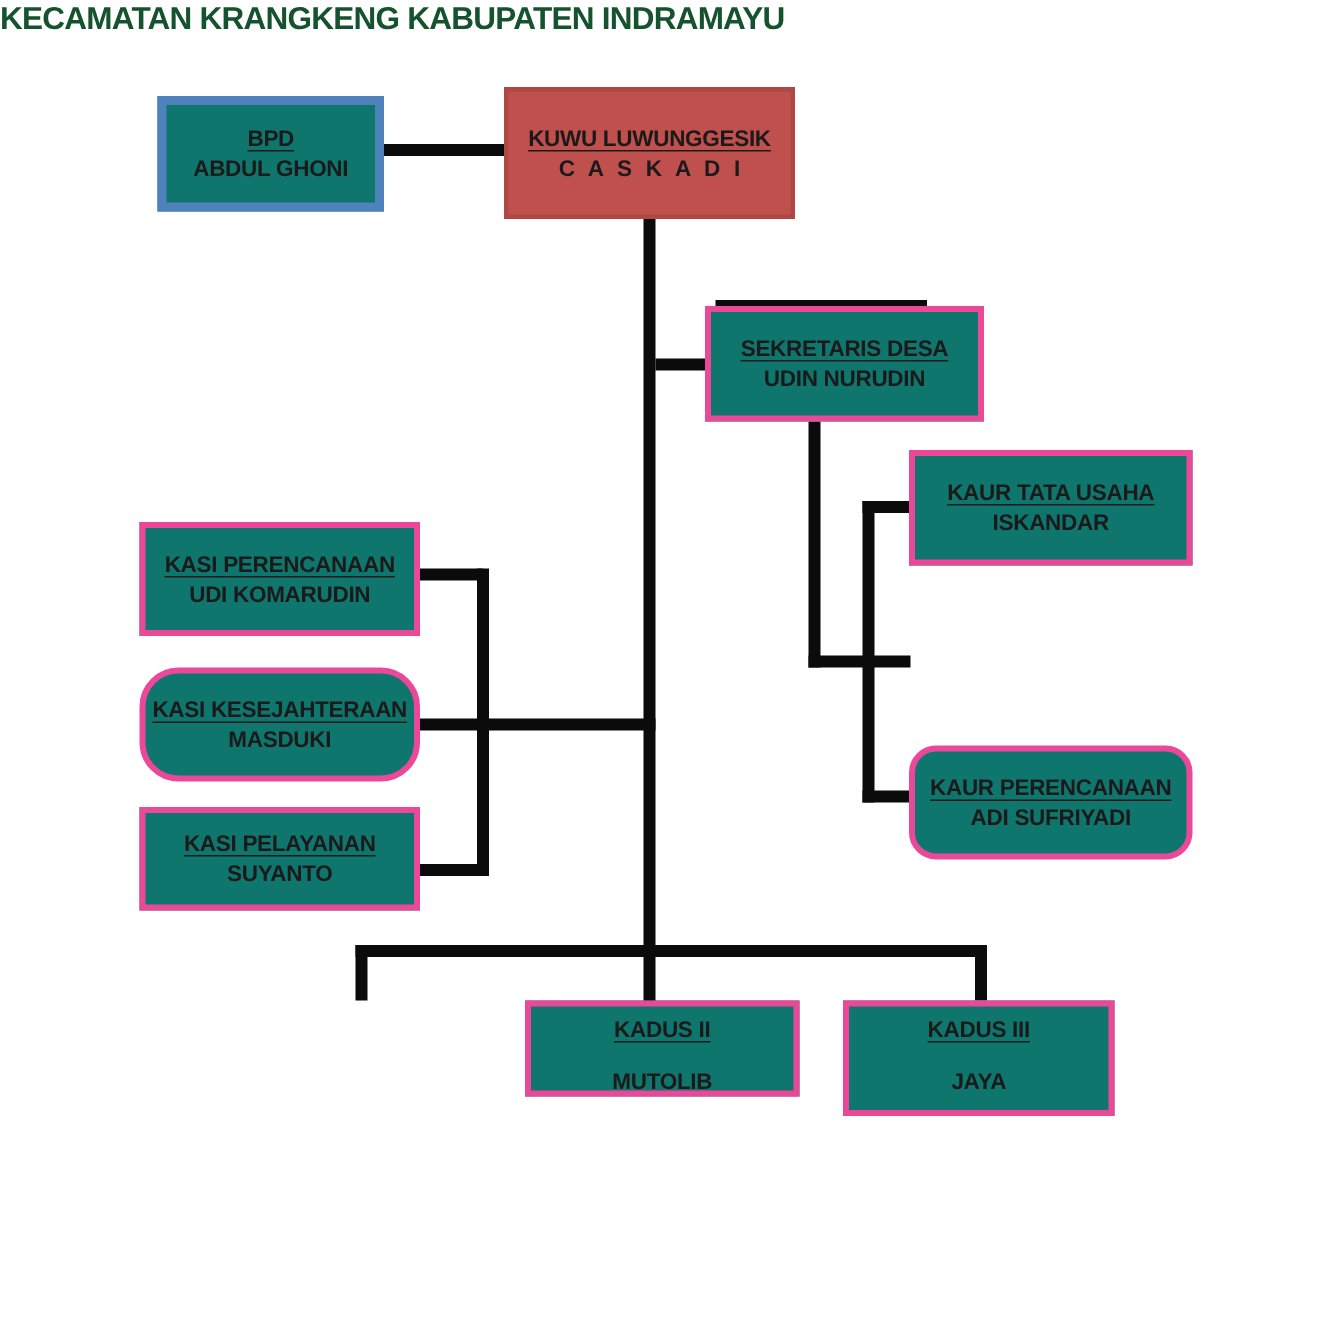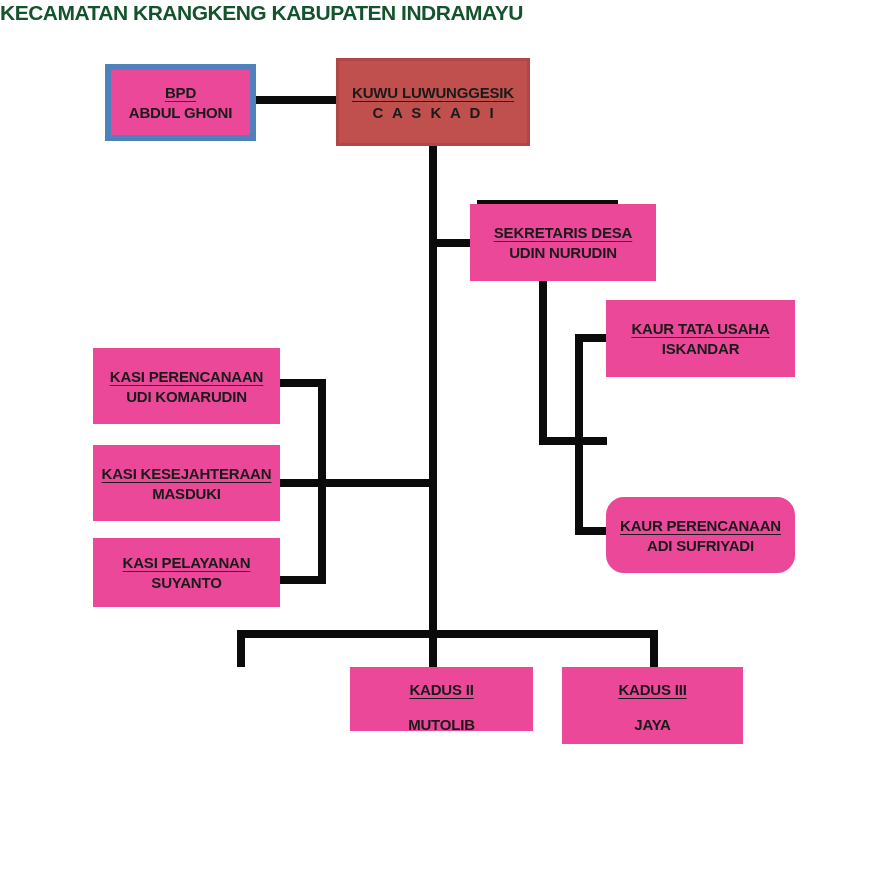--- a/index.html
+++ b/index.html
@@ -14,30 +14,30 @@
   #title {
     position: absolute;
     top: 1px; left: 0; right: 0;
     font-size: 21px;
     font-weight: 700;
     letter-spacing: -0.5px;
     color: #14532d;
   }
   .box {
     position: absolute;
-    background: #ec4899;
+    background: #0f766e;
     display: flex;
     flex-direction: column;
     align-items: center;
     justify-content: center;
     gap: 3px;
     box-sizing: border-box;
     text-align: center;
   }
-  .red-outline { border: 7px solid #ec4899; }
+  .red-outline { border: 4px solid #ec4899; }
   .blue-outline { border: 6px solid #4F81BD; }
   .red-fill { background: #C0504D; border: 3px solid #B04744; }
   .role {
     font-size: 15px;
     font-weight: 700;
     color: #1A1A1A;
     text-decoration: underline;
     text-underline-offset: 3px;
     letter-spacing: -0.2px;
     white-space: nowrap;
@@ -108,21 +108,21 @@
   <div class="box red-outline" style="left:606px; top:497px; width:189px; height:76px;border-radius:18px;">
     <div class="role">KAUR PERENCANAAN</div>
     <div class="name">ADI SUFRIYADI</div>
   </div>
 
   <div class="box red-outline" style="left:93px; top:348px; width:187px; height:76px;">
     <div class="role">KASI PERENCANAAN</div>
     <div class="name">UDI KOMARUDIN</div>
   </div>
 
-  <div class="box red-outline" style="left:93px; top:445px; width:187px; height:76px;">
+  <div class="box red-outline" style="left:93px; top:445px; width:187px; height:76px;border-radius:26px;">
     <div class="role">KASI KESEJAHTERAAN</div>
     <div class="name">MASDUKI</div>
   </div>
 
   <div class="box red-outline" style="left:93px; top:538px; width:187px; height:69px;">
     <div class="role">KASI PELAYANAN</div>
     <div class="name">SUYANTO</div>
   </div>
 
 

